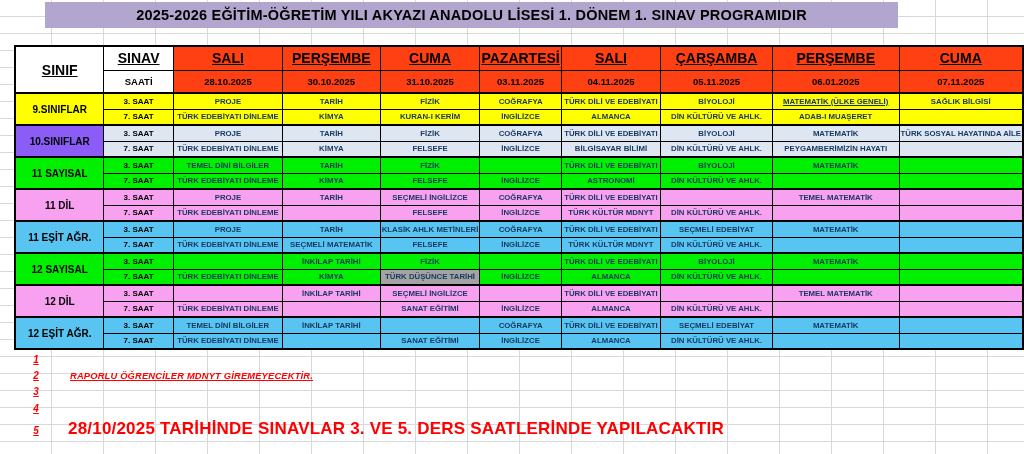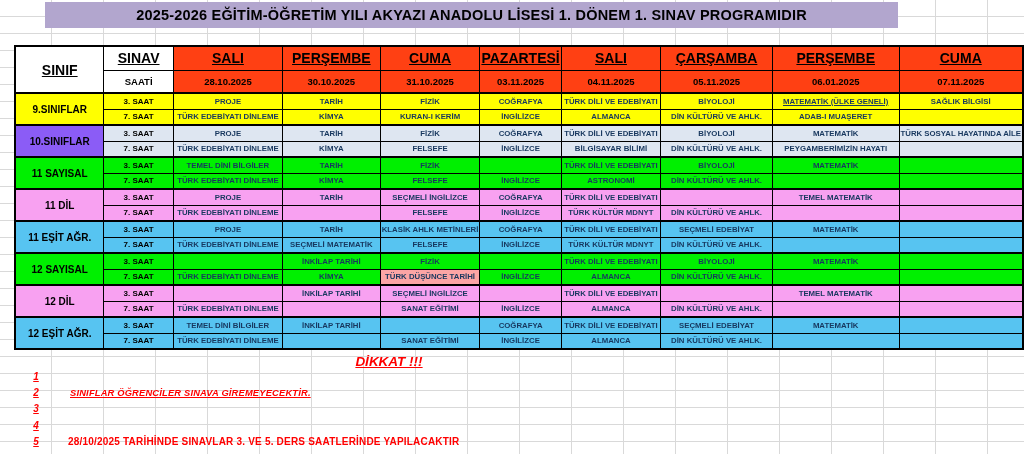--- a/index.html
+++ b/index.html
@@ -51,21 +51,21 @@
     color:#ff0000; font-weight:bold; font-style:italic;
     font-size:10px; text-decoration:underline;
   }
   .note-text{
     margin-left:26px;
     color:#ff0000; font-weight:bold; font-style:italic;
     font-size:9.3px; text-decoration:underline; letter-spacing:.2px;
   }
   .note-row.big{ height:18px; }
   .note-row.big .note-text{
-    font-size:10px; font-style:normal; text-decoration:none; margin-left:24px;
+    font-size:17px; font-style:normal; text-decoration:none; margin-left:24px;
   }
 </style>
 </head>
 <body>
 
 <div class="title-band">2025-2026 EĞİTİM-ÖĞRETİM YILI AKYAZI ANADOLU LİSESİ 1. DÖNEM 1. SINAV PROGRAMIDIR</div>
 
 <table class="sched">
     <colgroup>
       <col style="width: 93px;">
@@ -227,21 +227,21 @@
         <td class="subj" style="background: rgb(0, 240, 0);"></td>
         <td class="subj" style="background: rgb(0, 240, 0);">TÜRK DİLİ VE EDEBİYATI</td>
         <td class="subj" style="background: rgb(0, 240, 0);">BİYOLOJİ</td>
         <td class="subj" style="background: rgb(0, 240, 0);">MATEMATİK</td>
         <td class="subj" style="background: rgb(0, 240, 0);"></td>
       </tr>
       <tr>
         <td class="saat" style="background: rgb(0, 240, 0);">7. SAAT</td>
         <td class="subj" style="background: rgb(0, 240, 0);">TÜRK EDEBİYATI DİNLEME</td>
         <td class="subj" style="background: rgb(0, 240, 0);">KİMYA</td>
-        <td class="subj" style="background: #fca5a5;">TÜRK DÜŞÜNCE TARİHİ</td>
+        <td class="subj" style="background: #a3a3a3;">TÜRK DÜŞÜNCE TARİHİ</td>
         <td class="subj" style="background: rgb(0, 240, 0);">İNGİLİZCE</td>
         <td class="subj" style="background: rgb(0, 240, 0);">ALMANCA</td>
         <td class="subj" style="background: rgb(0, 240, 0);">DİN KÜLTÜRÜ VE AHLK.</td>
         <td class="subj" style="background: rgb(0, 240, 0);"></td>
         <td class="subj" style="background: rgb(0, 240, 0);"></td>
       </tr>
       <tr class="blocktop">
         <td class="cls" rowspan="2" style="background: rgb(248, 161, 241);">12 DİL</td>
         <td class="saat" style="background: rgb(248, 161, 241);">3. SAAT</td>
         <td class="subj" style="background: rgb(248, 161, 241);"></td>
@@ -284,28 +284,27 @@
         <td class="subj" style="background: rgb(87, 196, 241);">İNGİLİZCE</td>
         <td class="subj" style="background: rgb(87, 196, 241);">ALMANCA</td>
         <td class="subj" style="background: rgb(87, 196, 241);">DİN KÜLTÜRÜ VE AHLK.</td>
         <td class="subj" style="background: rgb(87, 196, 241);"></td>
         <td class="subj" style="background: rgb(87, 196, 241);"></td>
       </tr>
     </tbody>
   </table>
 
 <div class="notes">
-  <div class="notes-heading">DİKKAT !!!</div>
   <div id="notes-list">
       <div class="note-row">
         <span class="note-num">1</span>
       </div>
       <div class="note-row">
         <span class="note-num">2</span>
-        <span class="note-text">SINIFLAR ÖĞRENCİLER SINAVA GİREMEYECEKTİR.</span>
+        <span class="note-text">RAPORLU ÖĞRENCİLER MDNYT GİREMEYECEKTİR.</span>
       </div>
       <div class="note-row">
         <span class="note-num">3</span>
       </div>
       <div class="note-row">
         <span class="note-num">4</span>
       </div>
       <div class="note-row big">
         <span class="note-num">5</span>
         <span class="note-text">28/10/2025 TARİHİNDE SINAVLAR 3. VE 5. DERS SAATLERİNDE YAPILACAKTIR</span>

